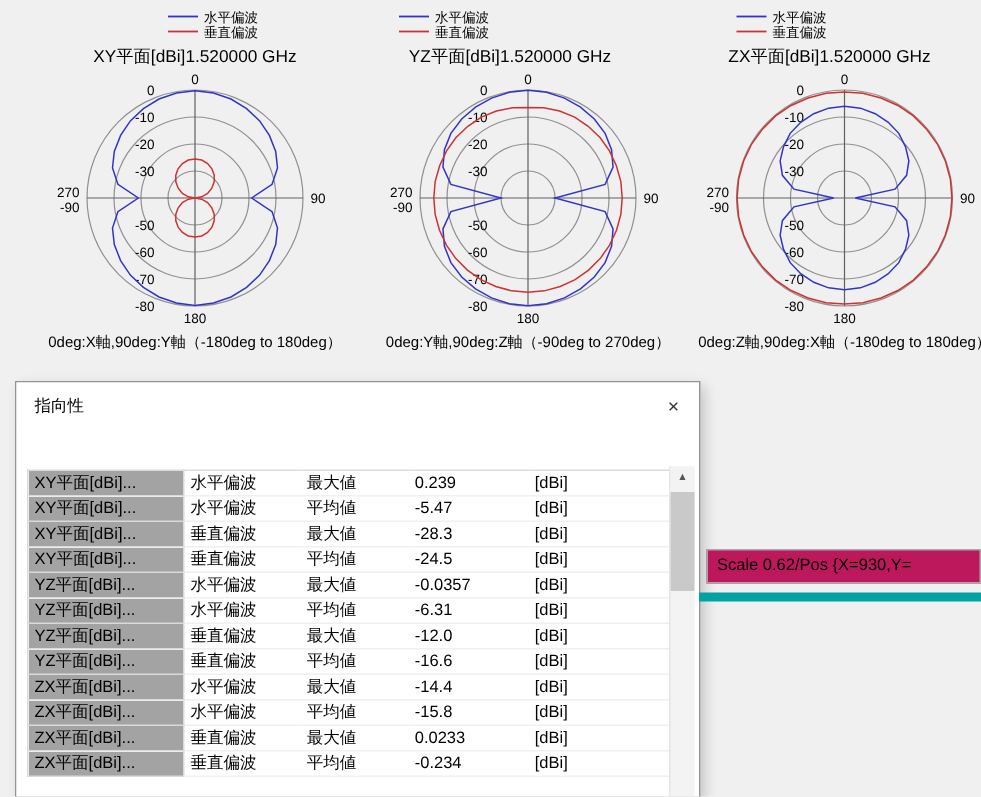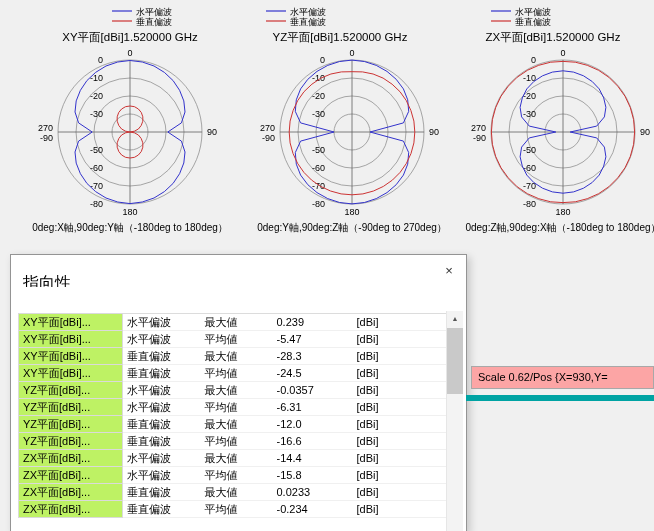--- a/index.html
+++ b/index.html
@@ -11,43 +11,43 @@
   #charts-svg{position:absolute;left:0;top:0;}
   svg text{font-family:"Liberation Sans","DejaVu Sans",sans-serif;}
 
   
   #dialog{
     position:absolute;left:10px;top:254px;width:457px;height:278px;
     background:#ffffff;border:1px solid #949494;box-sizing:border-box;
     box-shadow:3px 3px 8px rgba(0,0,0,0.18);
   }
   .titlebar{position:relative;height:32px;background:#ffffff;}
-  .title{position:absolute;left:12px;top:12px;line-height:32px;font-size:16px;color:#000;}
+  .title{position:absolute;left:12px;top:0;line-height:32px;font-size:11px;color:#000;}
   .closebtn{
     position:absolute;right:0;top:0;width:34px;height:32px;text-align:center;
     line-height:32px;font-size:13px;color:#333;cursor:pointer;
   }
   .dialog-body{position:absolute;left:0;top:32px;right:0;bottom:0;background:#fff;overflow:hidden;}
   table{
     position:absolute;left:7px;top:26px;border-collapse:collapse;table-layout:fixed;width:434px;
     border-top:1px solid #dcdcdc;
   }
   td{
     height:16px;line-height:16px;font-size:11px;padding:0 2px 0 4px;
     white-space:nowrap;overflow:hidden;color:#000;border-bottom:1px solid #f0f0f0;
   }
-  td.rowhead{background:#bef264;border:1px solid #dadada;margin-top:12px;}
+  td.rowhead{background:#a3a3a3;border:1px solid #dadada;margin-top:12px;}
   .scrollbar{position:absolute;top:24px;right:3px;bottom:0;width:16px;background:#f3f3f3;border-left:1px solid #e6e6e6;}
   .sb-btn{height:16px;text-align:center;line-height:15px;font-size:7px;color:#555;background:#f3f3f3;cursor:pointer;}
   .sb-thumb{position:absolute;left:0;top:17px;width:16px;height:66px;background:#c9c9c9;cursor:pointer;}
 
   
   #status-panel{
     position:absolute;left:471px;top:366px;width:183px;height:23px;box-sizing:border-box;
-    background:#fca5a5;border:1px solid #a8a8a8;font-size:11px;line-height:21px;
+    background:#be185d;border:1px solid #a8a8a8;font-size:11px;line-height:21px;
     padding-left:6px;white-space:nowrap;overflow:hidden;color:#000;
   }
   #teal-bar{position:absolute;left:466px;top:395px;width:188px;height:6px;}
 </style>
 </head>
 <body>
 
 <div id="page">
 
   <svg id="charts-svg" width="654" height="252">

